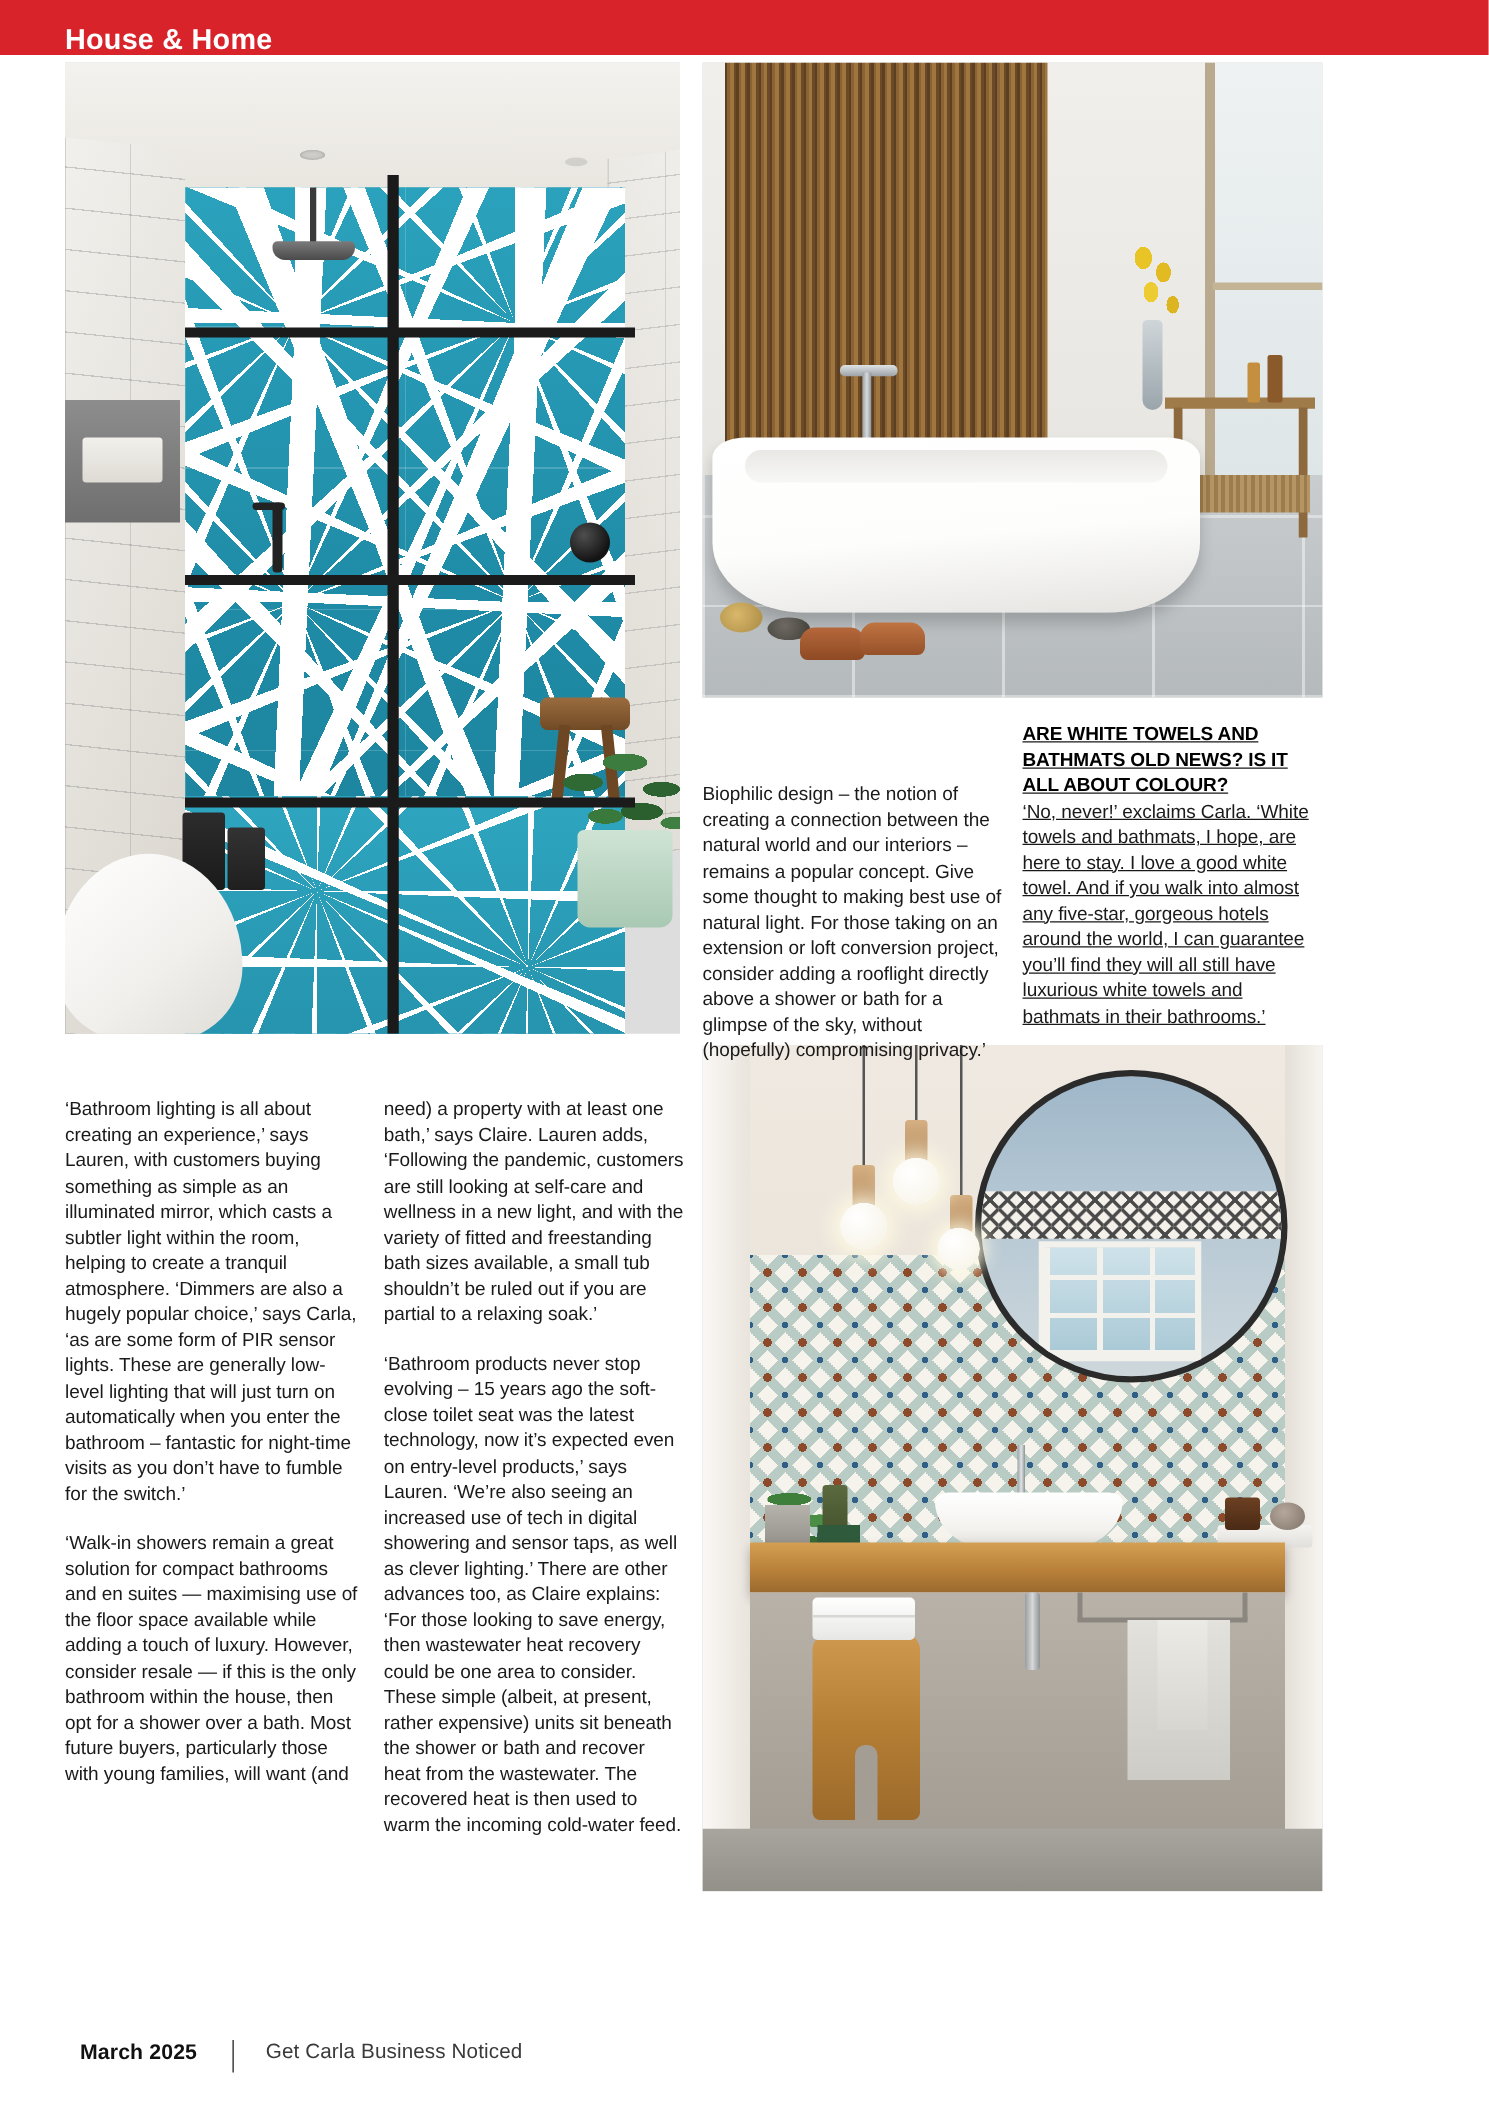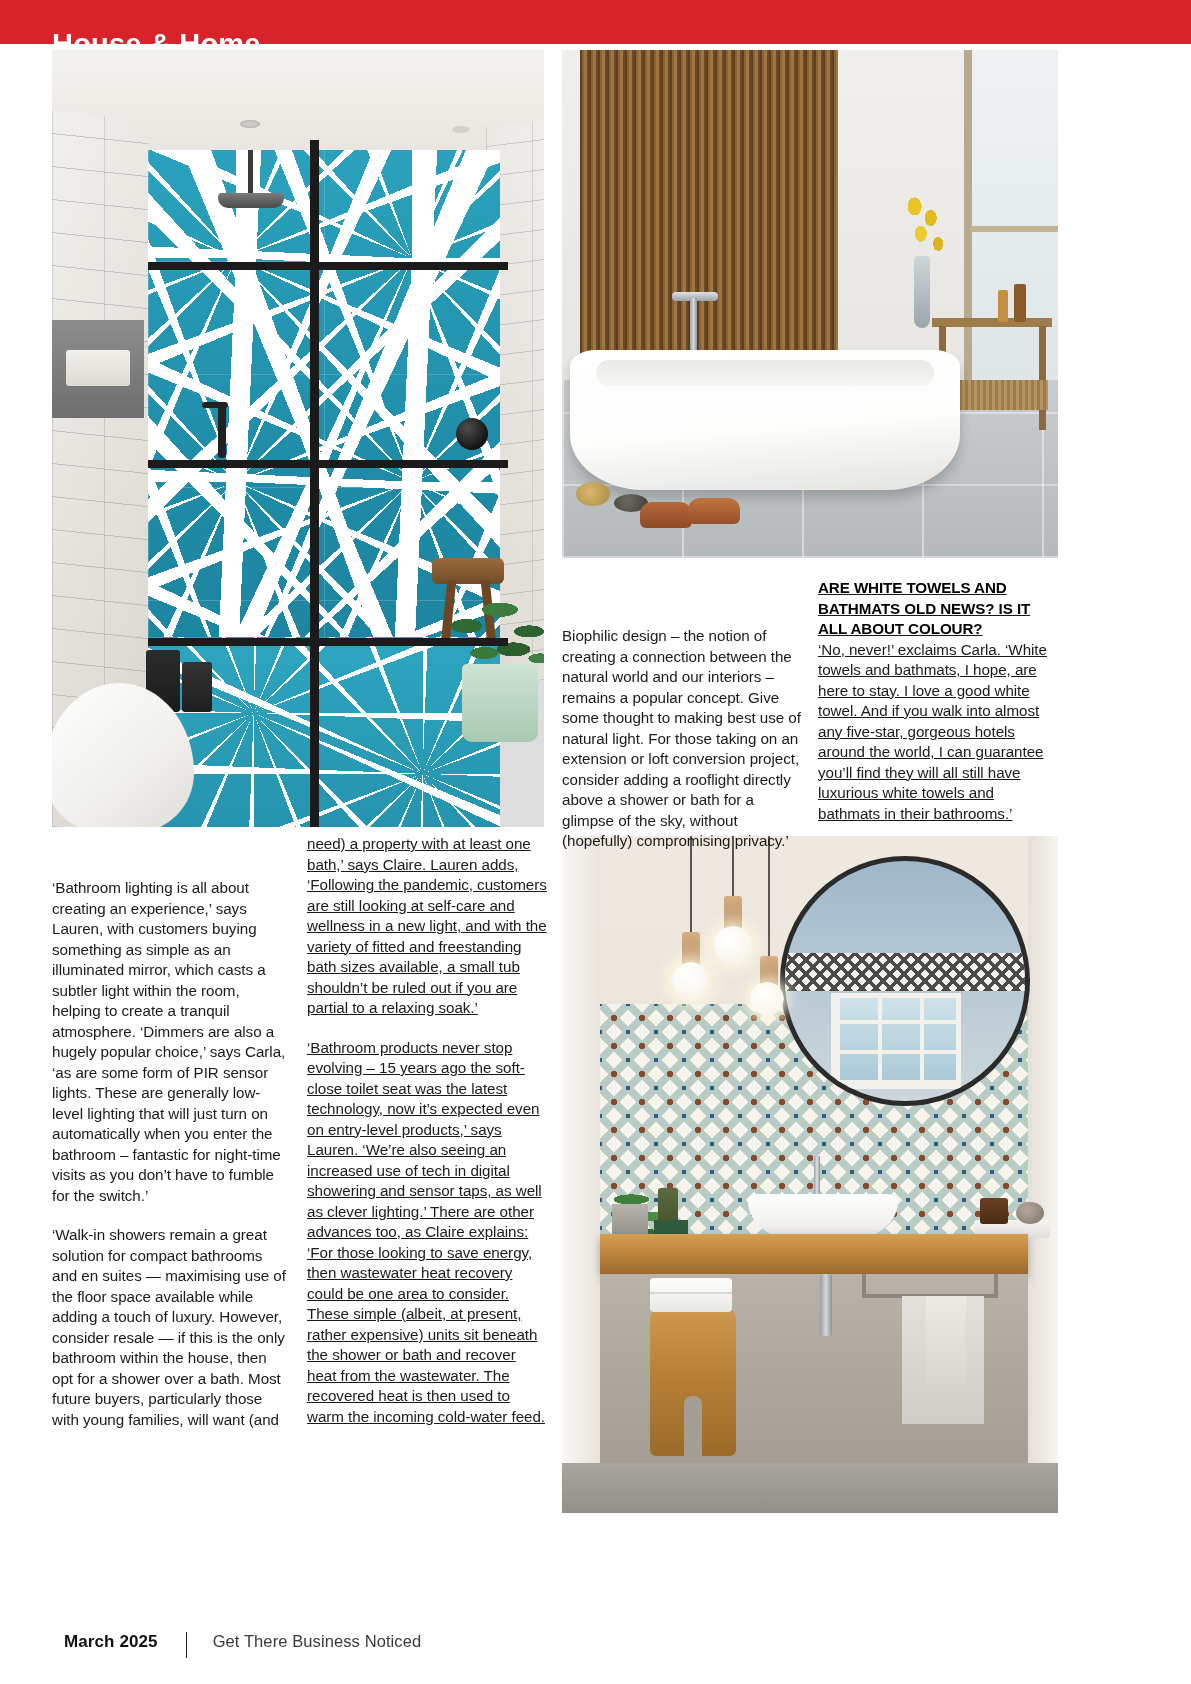--- a/index.html
+++ b/index.html
@@ -20,22 +20,22 @@
   
   .header-bar {
     position: absolute;
     left: 0; top: 0;
     width: 1191px;
     height: 44px;
     background: #d8232a;
   }
   .header-title {
     position: absolute;
-    left: 52px; top: 28px;
-    font-size: 29px;
+    left: 52px; top: 18px;
+    font-size: 23px;
     font-weight: bold;
     color: #ffffff;
     letter-spacing: 0.2px;
     font-family: "Liberation Sans", sans-serif;
   }
 
   
   .photo {
     position: absolute;
     overflow: hidden;
@@ -323,21 +323,21 @@
     font-weight: bold;
     color: #000000;
     letter-spacing: -0.1px;
   }
   .para-gap { height: 19px; }
 
   
   #col-biophilic { left: 562px; top: 578px; width: 240px; margin-top: 48px; }
   #col-towels    { left: 818px; top: 578px; width: 242px; text-decoration: underline; }
   #col-left      { left: 52px;  top: 878px; width: 238px; }
-  #col-mid       { left: 307px; top: 834px; width: 240px; text-decoration: underline; }
+  #col-mid       { left: 307px; top: 878px; width: 240px; }
 
   
   .footer {
     position: absolute;
     left: 64px; top: 1632px;
     display: flex;
   }
   .footer-date {
     font-size: 17px;
     font-weight: bold;
@@ -478,16 +478,16 @@
 
   <div class="col" id="col-mid">
     <div class="bodytext">need) a property with at least one bath,’ says Claire. Lauren adds, ‘Following the pandemic, customers are still looking at self-care and wellness in a new light, and with the variety of fitted and freestanding bath sizes available, a small tub shouldn’t be ruled out if you are partial to a relaxing soak.’</div>
     <div class="para-gap"></div>
     <div class="bodytext">‘Bathroom products never stop evolving – 15 years ago the soft-close toilet seat was the latest technology, now it’s expected even on entry-level products,’ says Lauren. ‘We’re also seeing an increased use of tech in digital showering and sensor taps, as well as clever lighting.’ There are other advances too, as Claire explains: ‘For those looking to save energy, then wastewater heat recovery could be one area to consider. These simple (albeit, at present, rather expensive) units sit beneath the shower or bath and recover heat from the wastewater. The recovered heat is then used to warm the incoming cold-water feed.</div>
   </div>
 
   <div class="footer">
     <div class="footer-date">March 2025</div>
     <div class="footer-divider"></div>
-    <div class="footer-tagline">Get There Business Noticed</div>
+    <div class="footer-tagline">Get Carla Business Noticed</div>
   </div>
 
 </div>
 
 </body></html>

